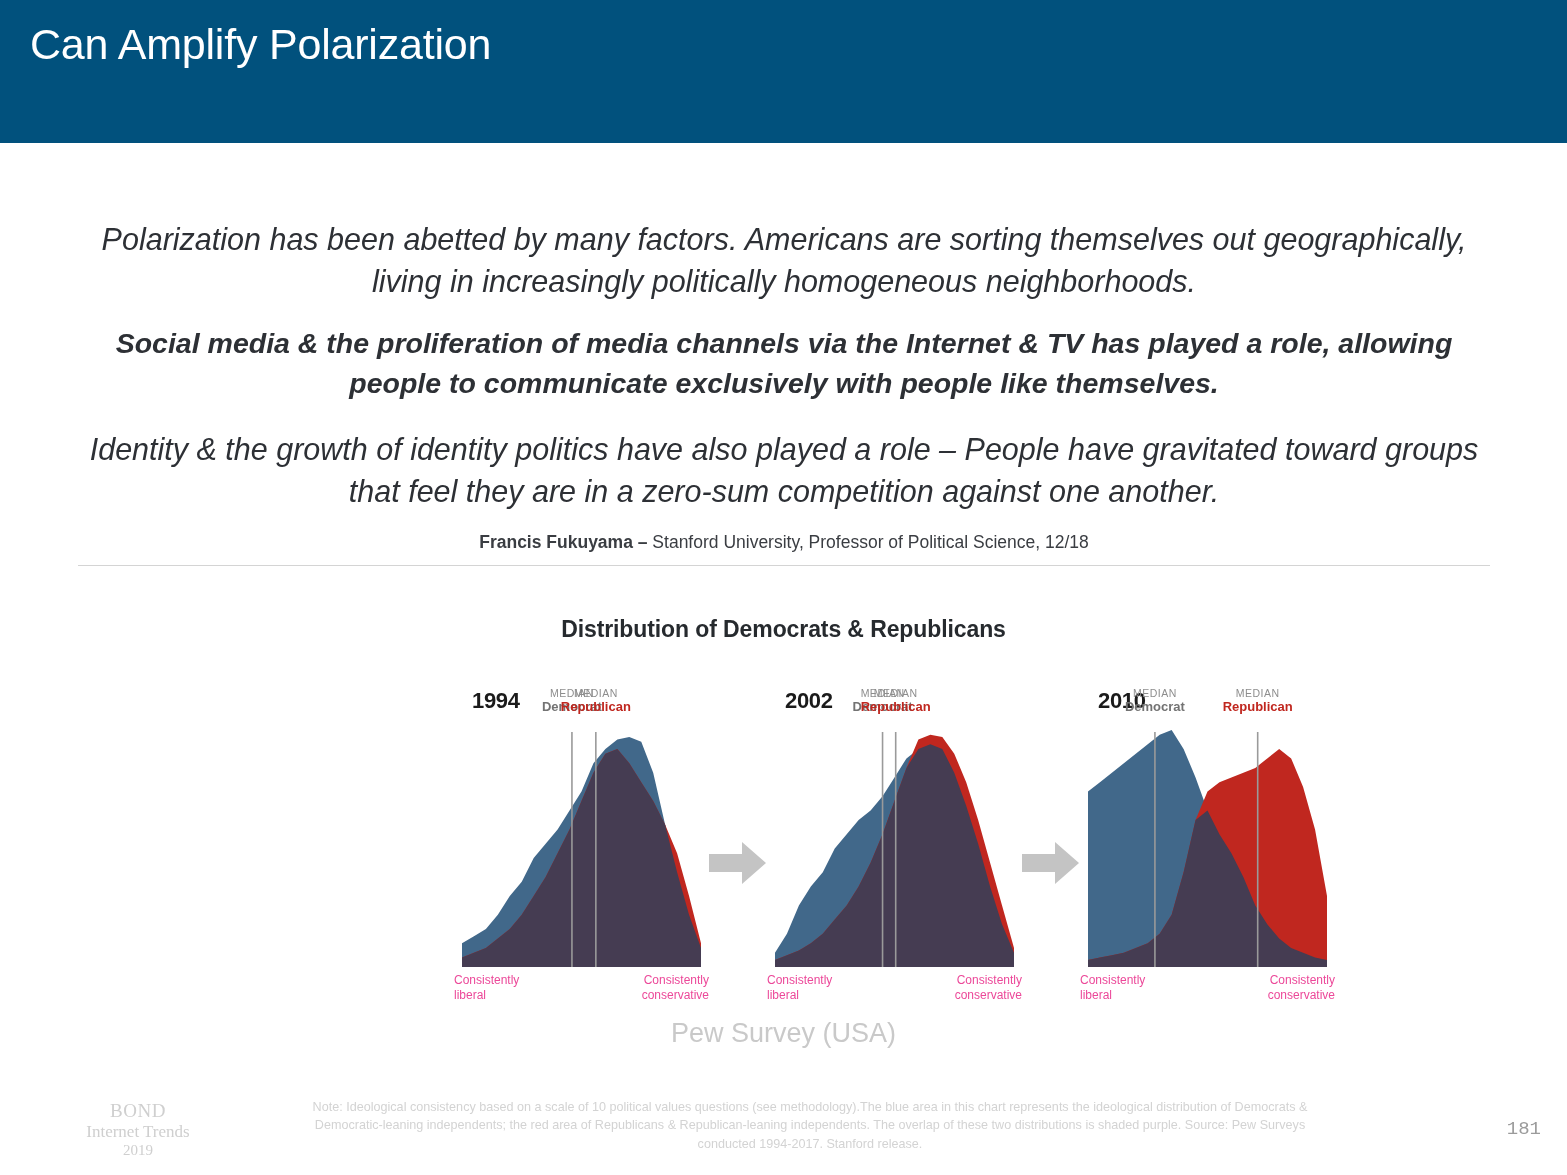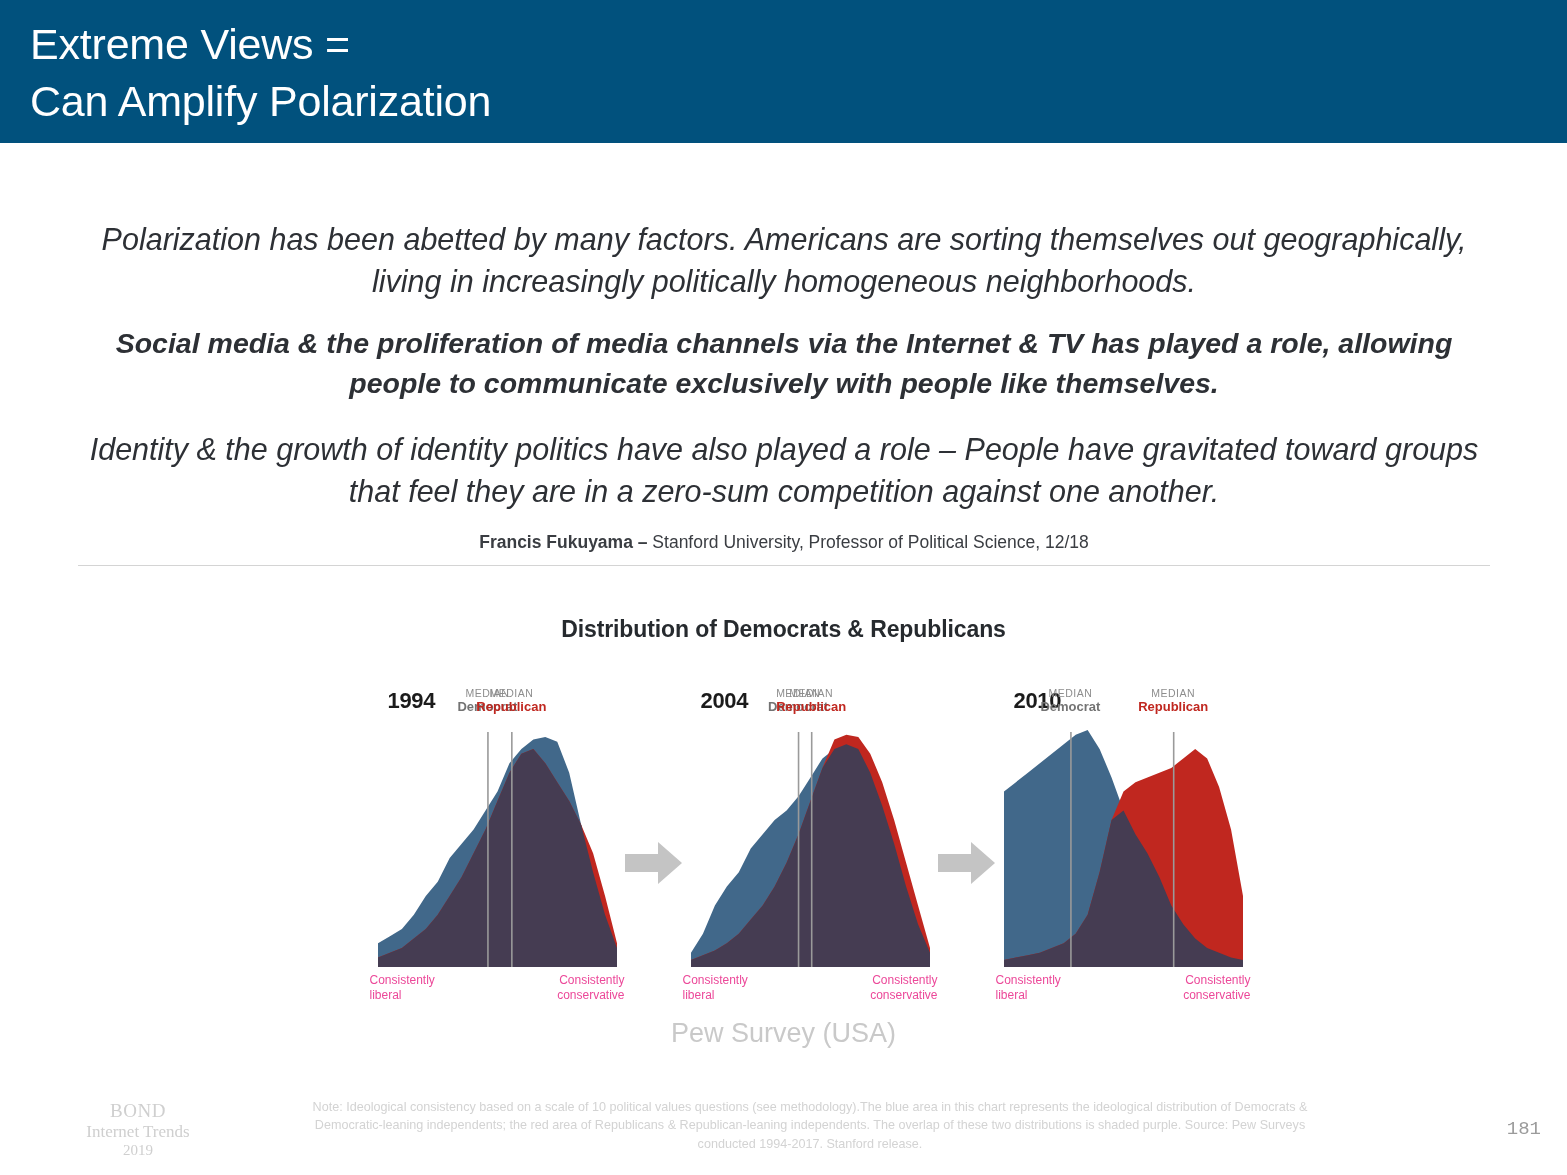--- a/index.html
+++ b/index.html
@@ -97,21 +97,21 @@
     margin-top: 4px;
   }
 
   .panels {
     position: absolute;
     left: 285px; top: 688px;
     width: 1050px;
     height: 320px;
     display: flex;
     align-items: flex-start;
-    justify-content: center;
+    justify-content: flex-end;
   }
   .panel {
     position: relative;
     width: 255px;
     height: 320px;
   }
   .panel .year {
     font-size: 22px;
     font-weight: bold;
     color: #1b1b1b;
@@ -214,21 +214,20 @@
     font-family: Liberation Mono, monospace;
   }
 </style>
 </head>
 <body>
 
 <div class="slide">
 
   <div class="header">
     <h1>
-      <span class="ln">Extreme Views =</span>
       <span class="ln">Can Amplify Polarization</span>
     </h1>
   </div>
 
   <div class="quote-wrap">
     <p class="q-para">Polarization has been abetted by many factors. Americans are sorting themselves out geographically, living in increasingly politically homogeneous neighborhoods.</p>
     <p class="q-para bold"><span>Social media &amp; the proliferation of media channels via the Internet &amp; TV has played a role, allowing people to communicate exclusively with people like themselves</span><span>.</span></p>
     <p class="q-para last">Identity &amp; the growth of identity politics have also played a role – People have gravitated toward groups that feel they are in a zero-sum competition against one another.</p>
     <div class="attribution">
       <b>Francis Fukuyama – </b><span>Stanford University, Professor of Political Science, 12/18</span>
@@ -272,21 +271,21 @@
       </div>
     </div>
 
     <div class="arrow">
       <svg width="58" height="46" viewBox="0 0 58 46">
         <polygon points="0,14 33,14 33,2 57,23 33,44 33,32 0,32" fill="#c4c4c4"></polygon>
       </svg>
     </div>
 
     <div class="panel">
-      <div class="year">2004</div>
+      <div class="year">2002</div>
       <div class="plot">
         <svg width="255" height="245" viewBox="0 0 255 245">
           <g>
             <path id="dem1" fill="#41688a" d="M 8 243 L 8.00 228.78 L 19.95 209.82 L 31.90 181.38 L 43.85 162.42 L 55.80 148.20 L 67.75 124.50 L 79.70 110.28 L 91.65 96.06 L 103.60 86.58 L 115.55 72.36 L 127.50 53.40 L 139.45 34.44 L 151.40 24.96 L 163.35 20.22 L 175.30 24.96 L 187.25 48.66 L 199.20 81.84 L 211.15 119.76 L 223.10 162.42 L 235.05 200.34 L 247.00 228.78 L 247 243 Z"></path>
             <path id="rep1" fill="#c0271f" d="M 8 243 L 8.00 235.89 L 19.95 231.15 L 31.90 226.41 L 43.85 219.30 L 55.80 209.82 L 67.75 195.60 L 79.70 181.38 L 91.65 162.42 L 103.60 138.72 L 115.55 110.28 L 127.50 77.10 L 139.45 43.92 L 151.40 15.48 L 163.35 10.74 L 175.30 13.11 L 187.25 29.70 L 199.20 58.14 L 211.15 96.06 L 223.10 138.72 L 235.05 181.38 L 247.00 224.04 L 247 243 Z"></path>
             <path id="ovl1" fill="#453c52" d="M 8 243 L 8.00 235.89 L 19.95 231.15 L 31.90 226.41 L 43.85 219.30 L 55.80 209.82 L 67.75 195.60 L 79.70 181.38 L 91.65 162.42 L 103.60 138.72 L 115.55 110.28 L 127.50 77.10 L 139.45 43.92 L 151.40 24.96 L 163.35 20.22 L 175.30 24.96 L 187.25 48.66 L 199.20 81.84 L 211.15 119.76 L 223.10 162.42 L 235.05 200.34 L 247.00 228.78 L 247 243 Z"></path>
           </g>
           <line id="mdl1" stroke="#9a9a9a" stroke-width="1.6" x1="115.55" x2="115.55" y1="8" y2="243"></line>
           <line id="mrl1" stroke="#9a9a9a" stroke-width="1.6" x1="128.695" x2="128.695" y1="8" y2="243"></line>
         </svg>

